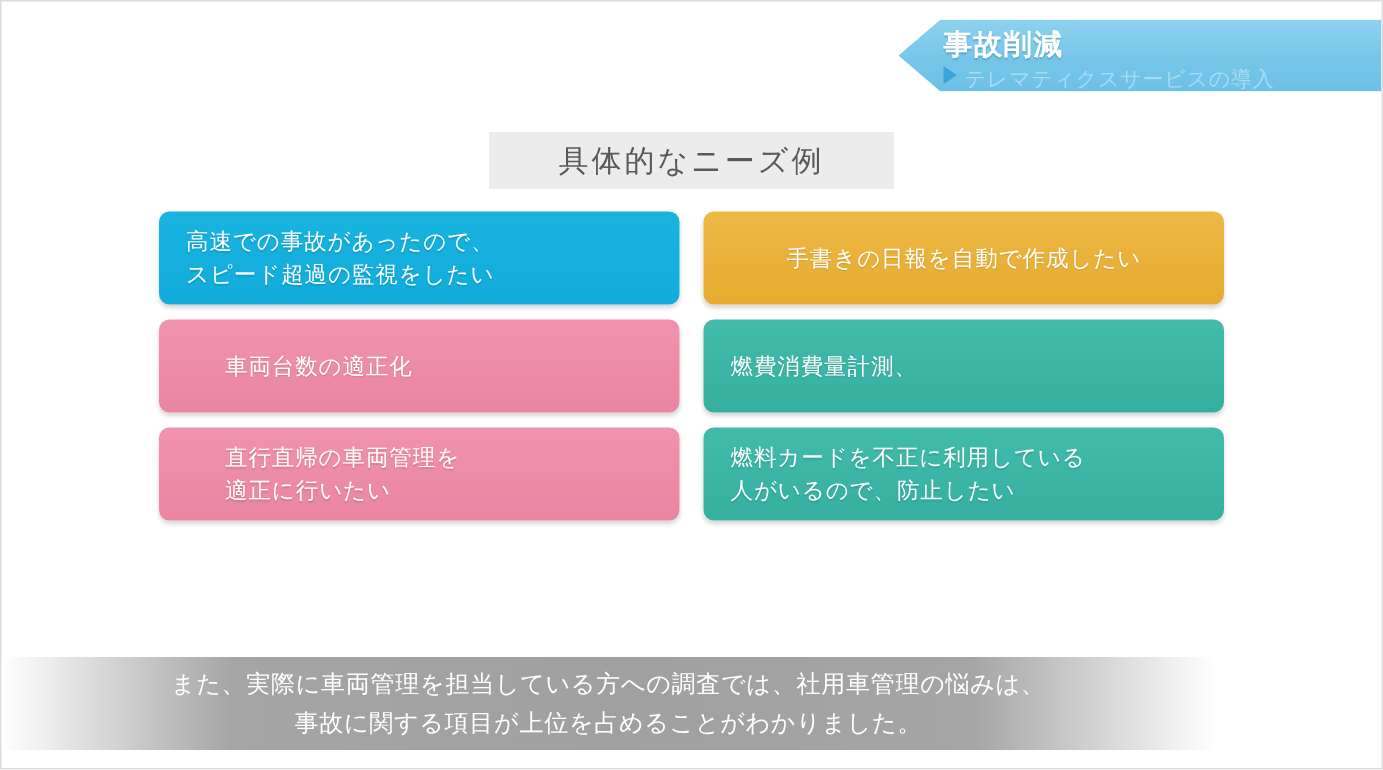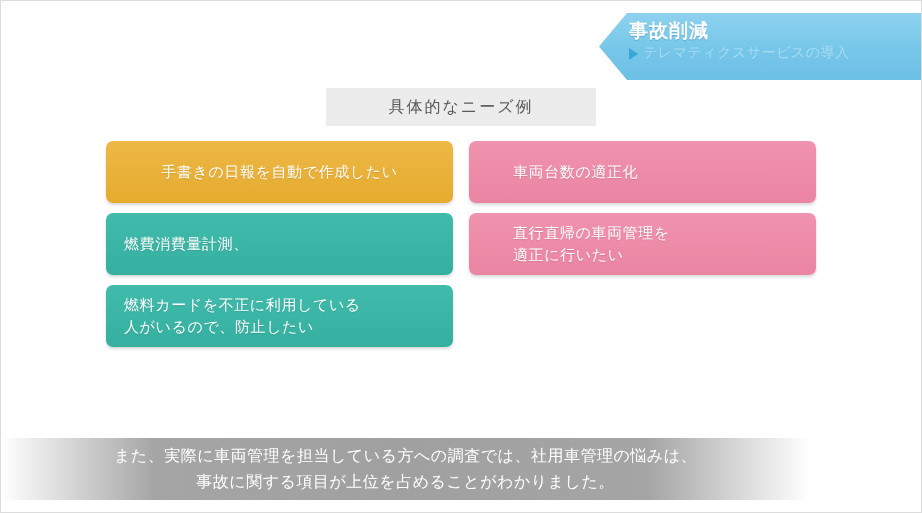--- a/index.html
+++ b/index.html
@@ -19,39 +19,37 @@
     border: 1px solid #dcdcdc;
     overflow: hidden;
   }
 
   
   #header-ribbon {
     position: absolute;
     left: 598px;
     top: 12px;
     width: 322px;
-    height: 67px;
+    height: 48px;
     background: linear-gradient(180deg, #8ed2ef 0%, #76c6e9 55%, #6dc0e6 100%);
     -webkit-clip-path: polygon(28px 0, 100% 0, 100% 100%, 28px 100%, 0 50%);
     clip-path: polygon(28px 0, 100% 0, 100% 100%, 28px 100%, 0 50%);
     padding: 5px 12px 0 30px;
   }
   #header-title {
     color: #ffffff;
     font-size: 19px;
     font-weight: bold;
     line-height: 25px;
     letter-spacing: 1px;
     text-shadow: 0 1px 1px rgba(60,130,165,.45);
   }
   #header-sub-row {
     display: flex;
-    align-items: center;
     margin-top: 1px;
-    font-family: Liberation Mono, monospace;
   }
   #header-arrow-icon {
     width: 0; height: 0;
     border-left: 9px solid #3aa6d8;
     border-top: 6px solid transparent;
     border-bottom: 6px solid transparent;
     margin-right: 5px;
     flex: 0 0 auto;
   }
   #header-subtitle {
@@ -66,21 +64,21 @@
     position: absolute;
     left: 325px;
     top: 87px;
     width: 270px;
     height: 38px;
     background: #ececec;
     display: flex;
     align-items: center;
     justify-content: center;
     color: #595959;
-    font-size: 16px;
+    font-size: 20px;
     letter-spacing: 2px;
   }
 
   
   #cards {
     position: absolute;
     left: 105px;
     top: 140px;
     width: 710px;
     display: grid;
@@ -144,20 +142,24 @@
     <div id="header-title">事故削減</div>
     <div id="header-sub-row">
       <span id="header-arrow-icon"></span>
       <span id="header-subtitle">テレマティクスサービスの導入</span>
     </div>
   </div>
 
   <div id="needs-heading">具体的なニーズ例</div>
 
   <div id="cards">
+      <div class="card cyan">
+        <div class="card-line">高速での事故があったので、</div>
+        <div class="card-line">スピード超過の監視をしたい</div>
+      </div>
       <div class="card amber">
         <div class="card-line">手書きの日報を自動で作成したい</div>
       </div>
       <div class="card pink">
         <div class="card-line">車両台数の適正化</div>
       </div>
       <div class="card teal">
         <div class="card-line">燃費消費量計測、</div>
       </div>
       <div class="card pink">

